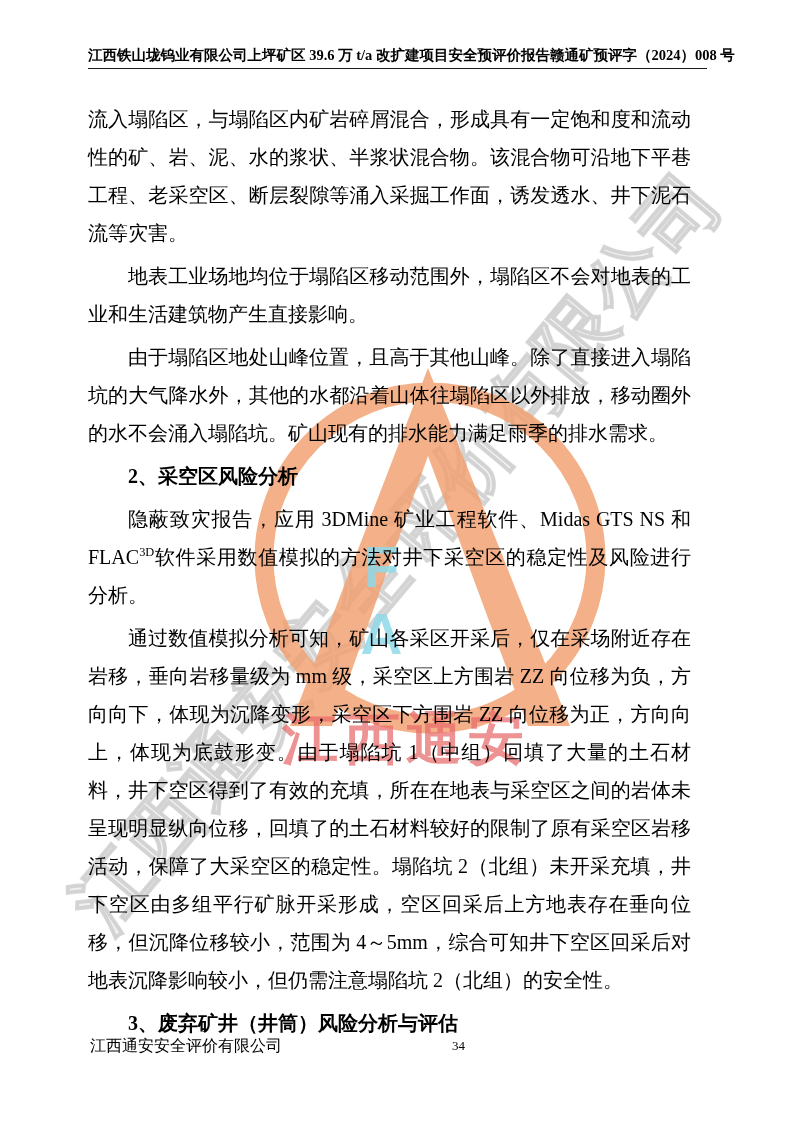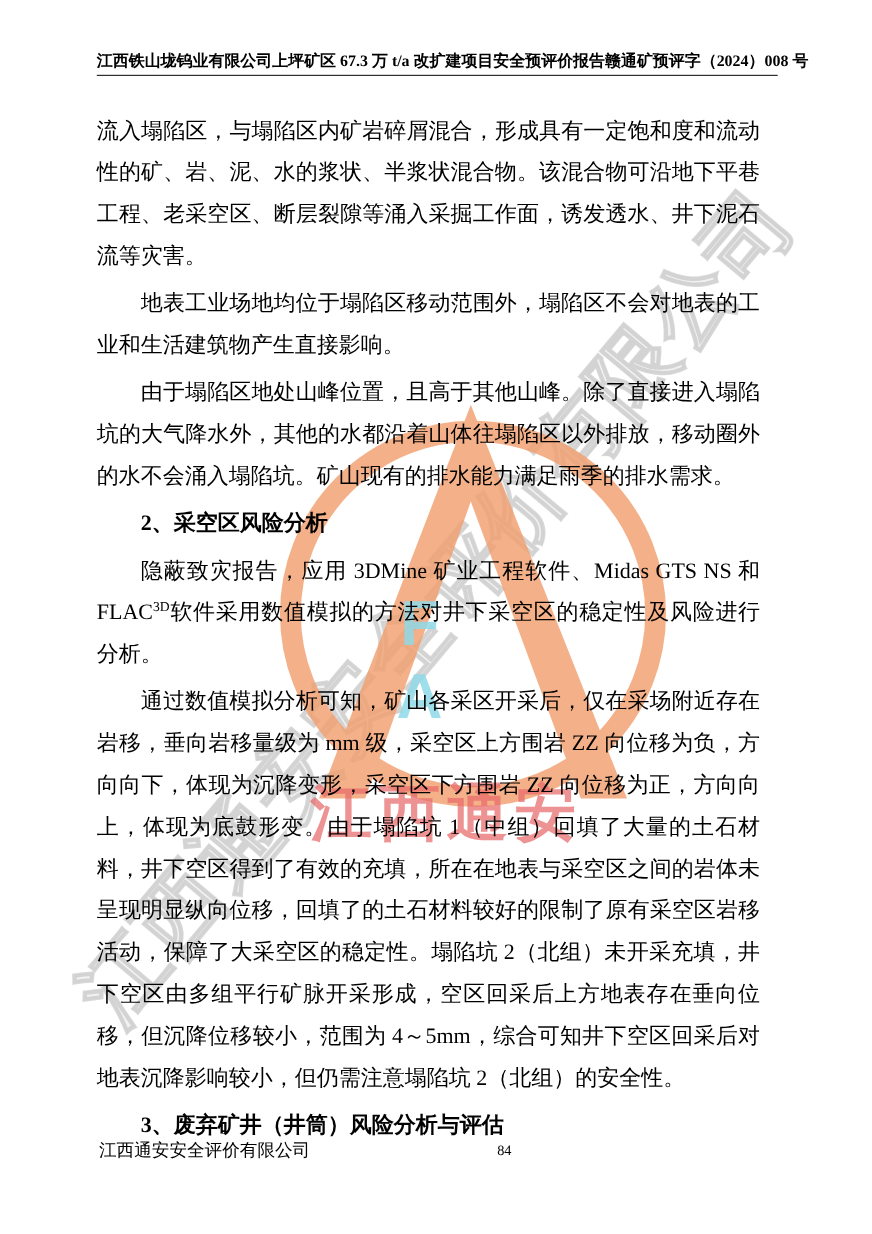--- a/index.html
+++ b/index.html
@@ -124,32 +124,32 @@
       <circle cx="192" cy="198" r="166"></circle>
       <path d="M190 8 L332 366 L290 366 L190 96 L94 366 L52 366 Z"></path>
     </svg>
 
     <div class="wm-letters">FA</div>
 
     <div class="wm-red">江西通安</div>
   </div>
 
   <div class="page-header">
-    <span class="hdr-left">江西铁山垅钨业有限公司上坪矿区 67.3 万 t/a 改扩建项目安全预评价报告</span>
+    <span class="hdr-left">江西铁山垅钨业有限公司上坪矿区 39.6 万 t/a 改扩建项目安全预评价报告</span>
     <span class="hdr-right">赣通矿预评字（2024）008 号</span>
   </div>
 
   <div class="document-body">
       <p class=""><span>流入塌陷区，与塌陷区内矿岩碎屑混合，形成具有一定饱和度和流动性的矿、岩、泥、水的浆状、半浆状混合物。该混合物可沿地下平巷工程、老采空区、断层裂隙等涌入采掘工作面，诱发透水、井下泥石流等灾害。</span></p>
       <p class=" indent"><span>地表工业场地均位于塌陷区移动范围外，塌陷区不会对地表的工业和生活建筑物产生直接影响。</span></p>
       <p class=" indent"><span>由于塌陷区地处山峰位置，且高于其他山峰。除了直接进入塌陷坑的大气降水外，其他的水都沿着山体往塌陷区以外排放，移动圈外的水不会涌入塌陷坑。矿山现有的排水能力满足雨季的排水需求。</span></p>
       <p class="heading"><span>2、采空区风险分析</span></p>
       <p class=" indent"><span>隐蔽致灾报告，应用 3DMine 矿业工程软件、Midas GTS NS 和 FLAC</span><sup>3D</sup><span>软件采用数值模拟的方法对井下采空区的稳定性及风险进行分析。</span></p>
       <p class=" indent"><span>通过数值模拟分析可知，矿山各采区开采后，仅在采场附近存在岩移，垂向岩移量级为 mm 级，采空区上方围岩 ZZ 向位移为负，方向向下，体现为沉降变形，采空区下方围岩 ZZ 向位移为正，方向向上，体现为底鼓形变。由于塌陷坑 1（中组）回填了大量的土石材料，井下空区得到了有效的充填，所在在地表与采空区之间的岩体未呈现明显纵向位移，回填了的土石材料较好的限制了原有采空区岩移活动，保障了大采空区的稳定性。塌陷坑 2（北组）未开采充填，井下空区由多组平行矿脉开采形成，空区回采后上方地表存在垂向位移，但沉降位移较小，范围为 4～5mm，综合可知井下空区回采后对地表沉降影响较小，但仍需注意塌陷坑 2（北组）的安全性。</span></p>
       <p class="heading"><span>3、废弃矿井（井筒）风险分析与评估</span></p>
     </div>
 
   <div class="page-footer">
     <span class="footer-company">江西通安安全评价有限公司</span>
-    <span class="footer-pagenum">84</span>
+    <span class="footer-pagenum">34</span>
   </div>
 
 </div>
 
 </body></html>

